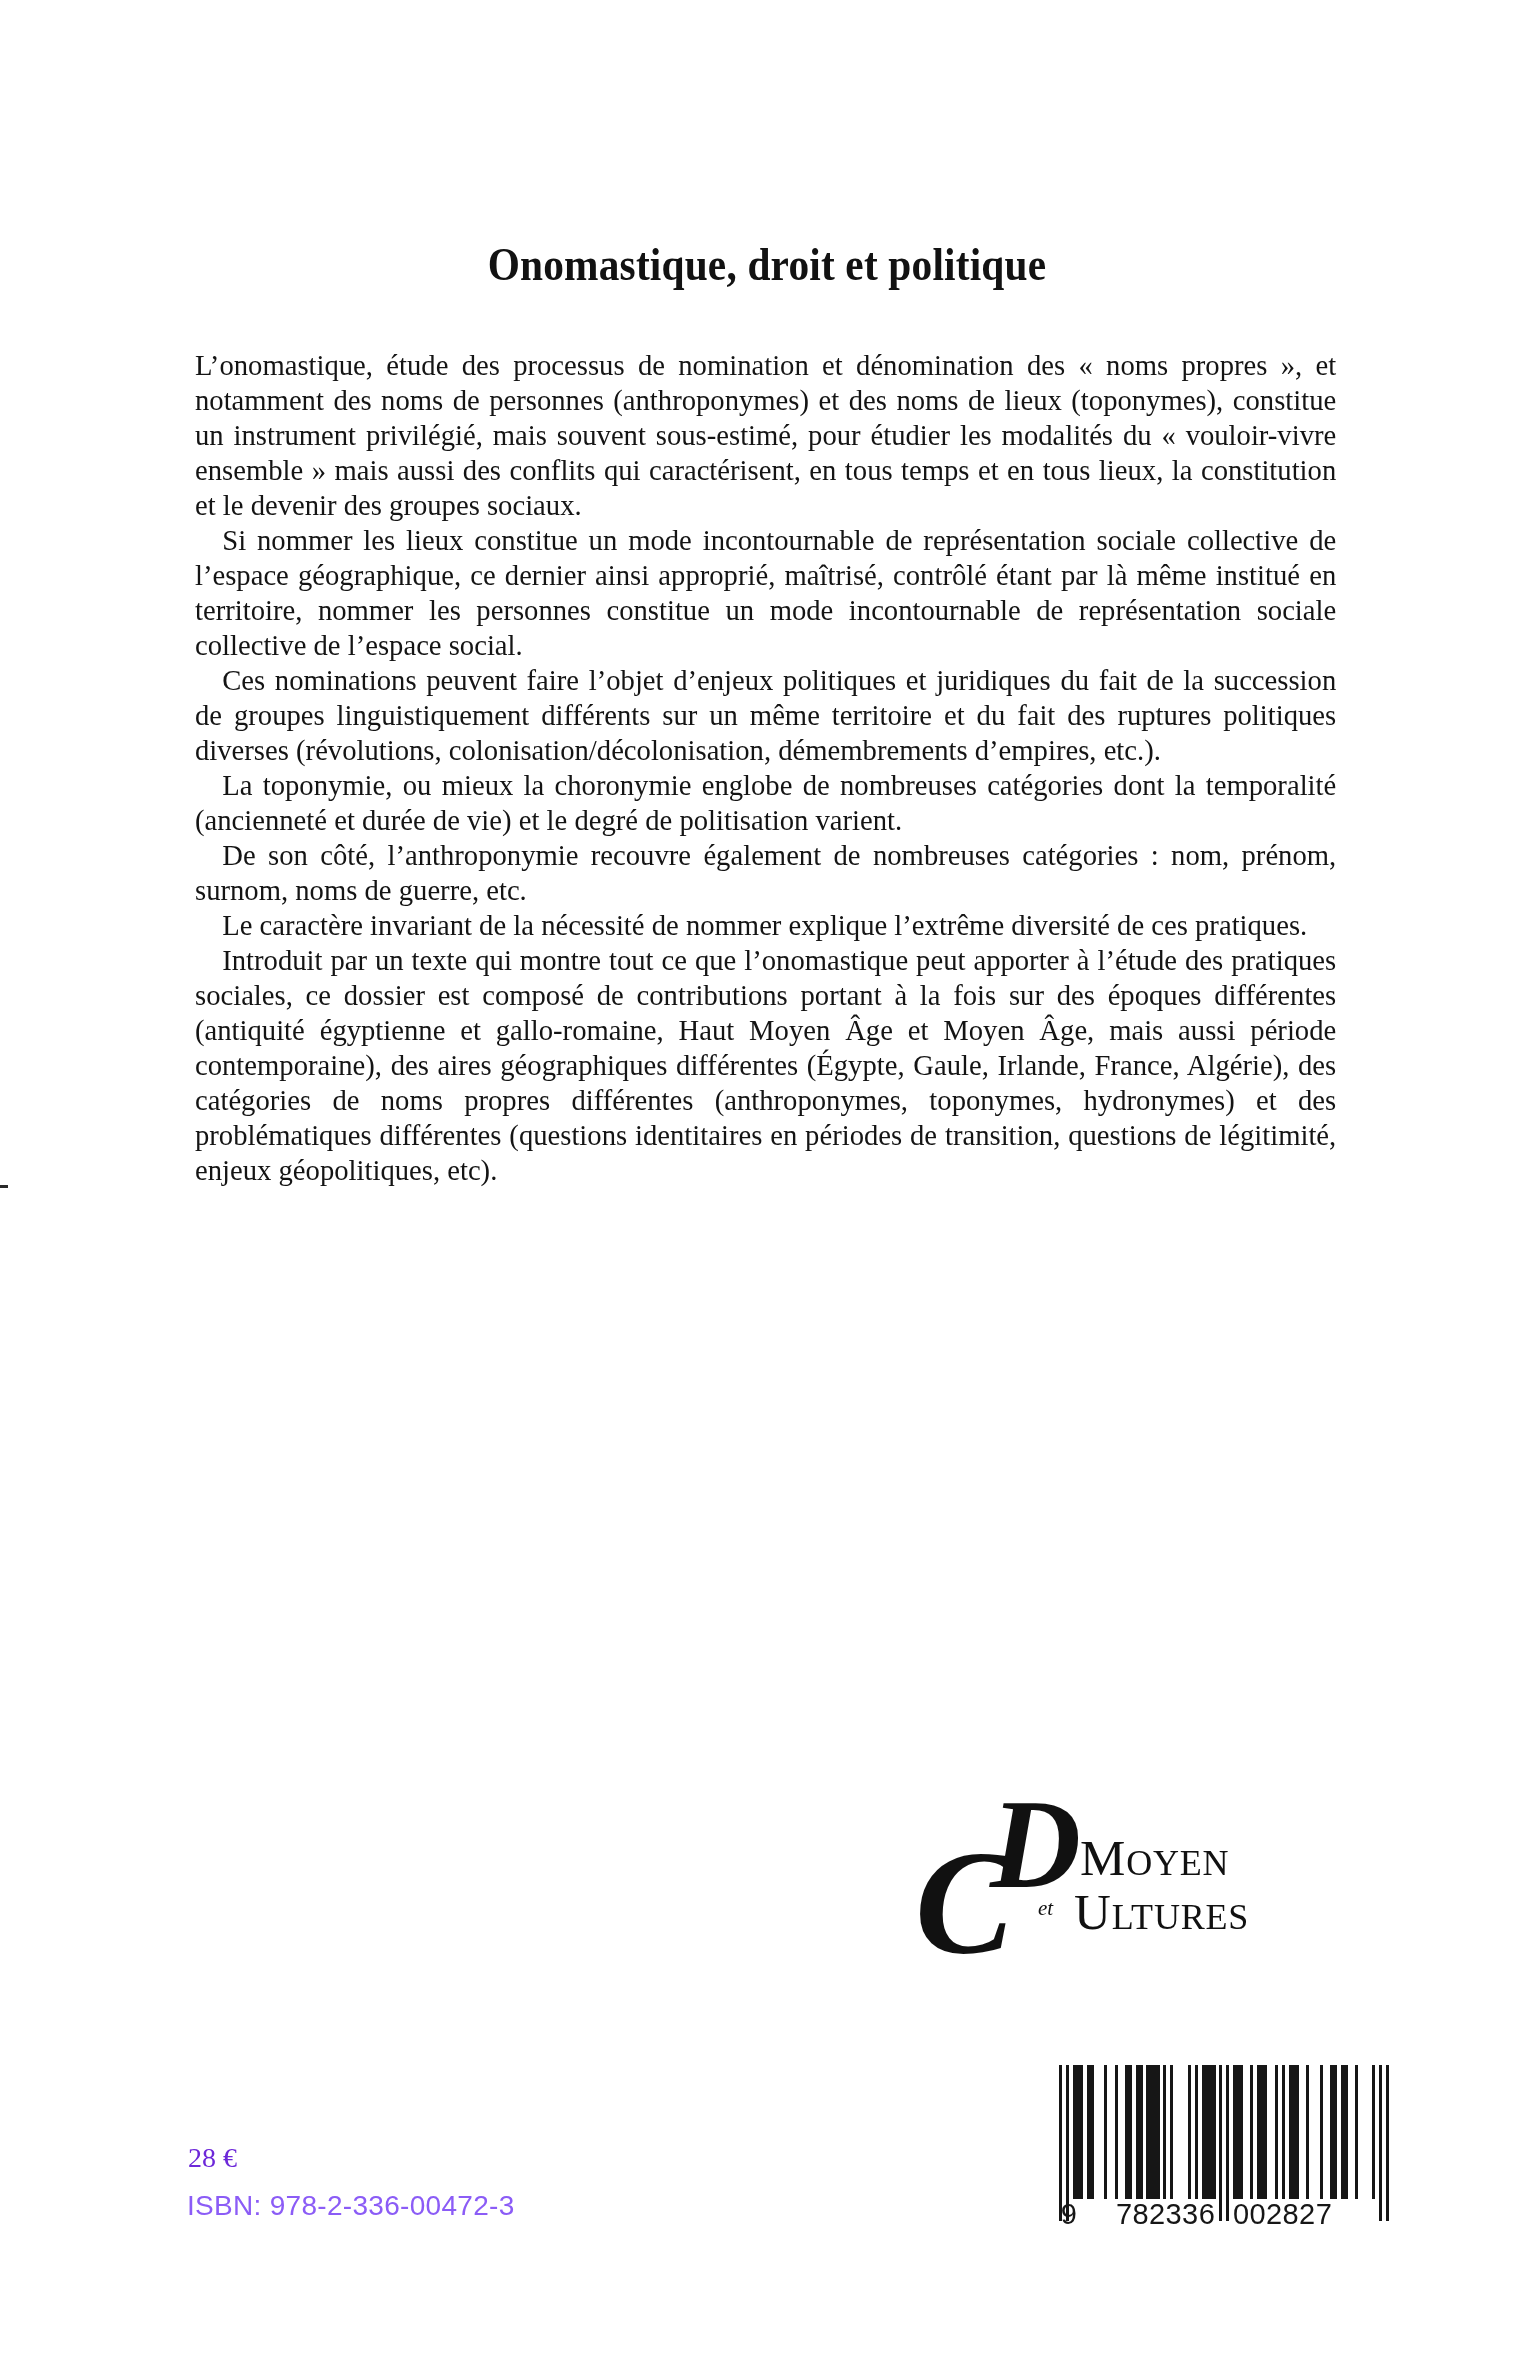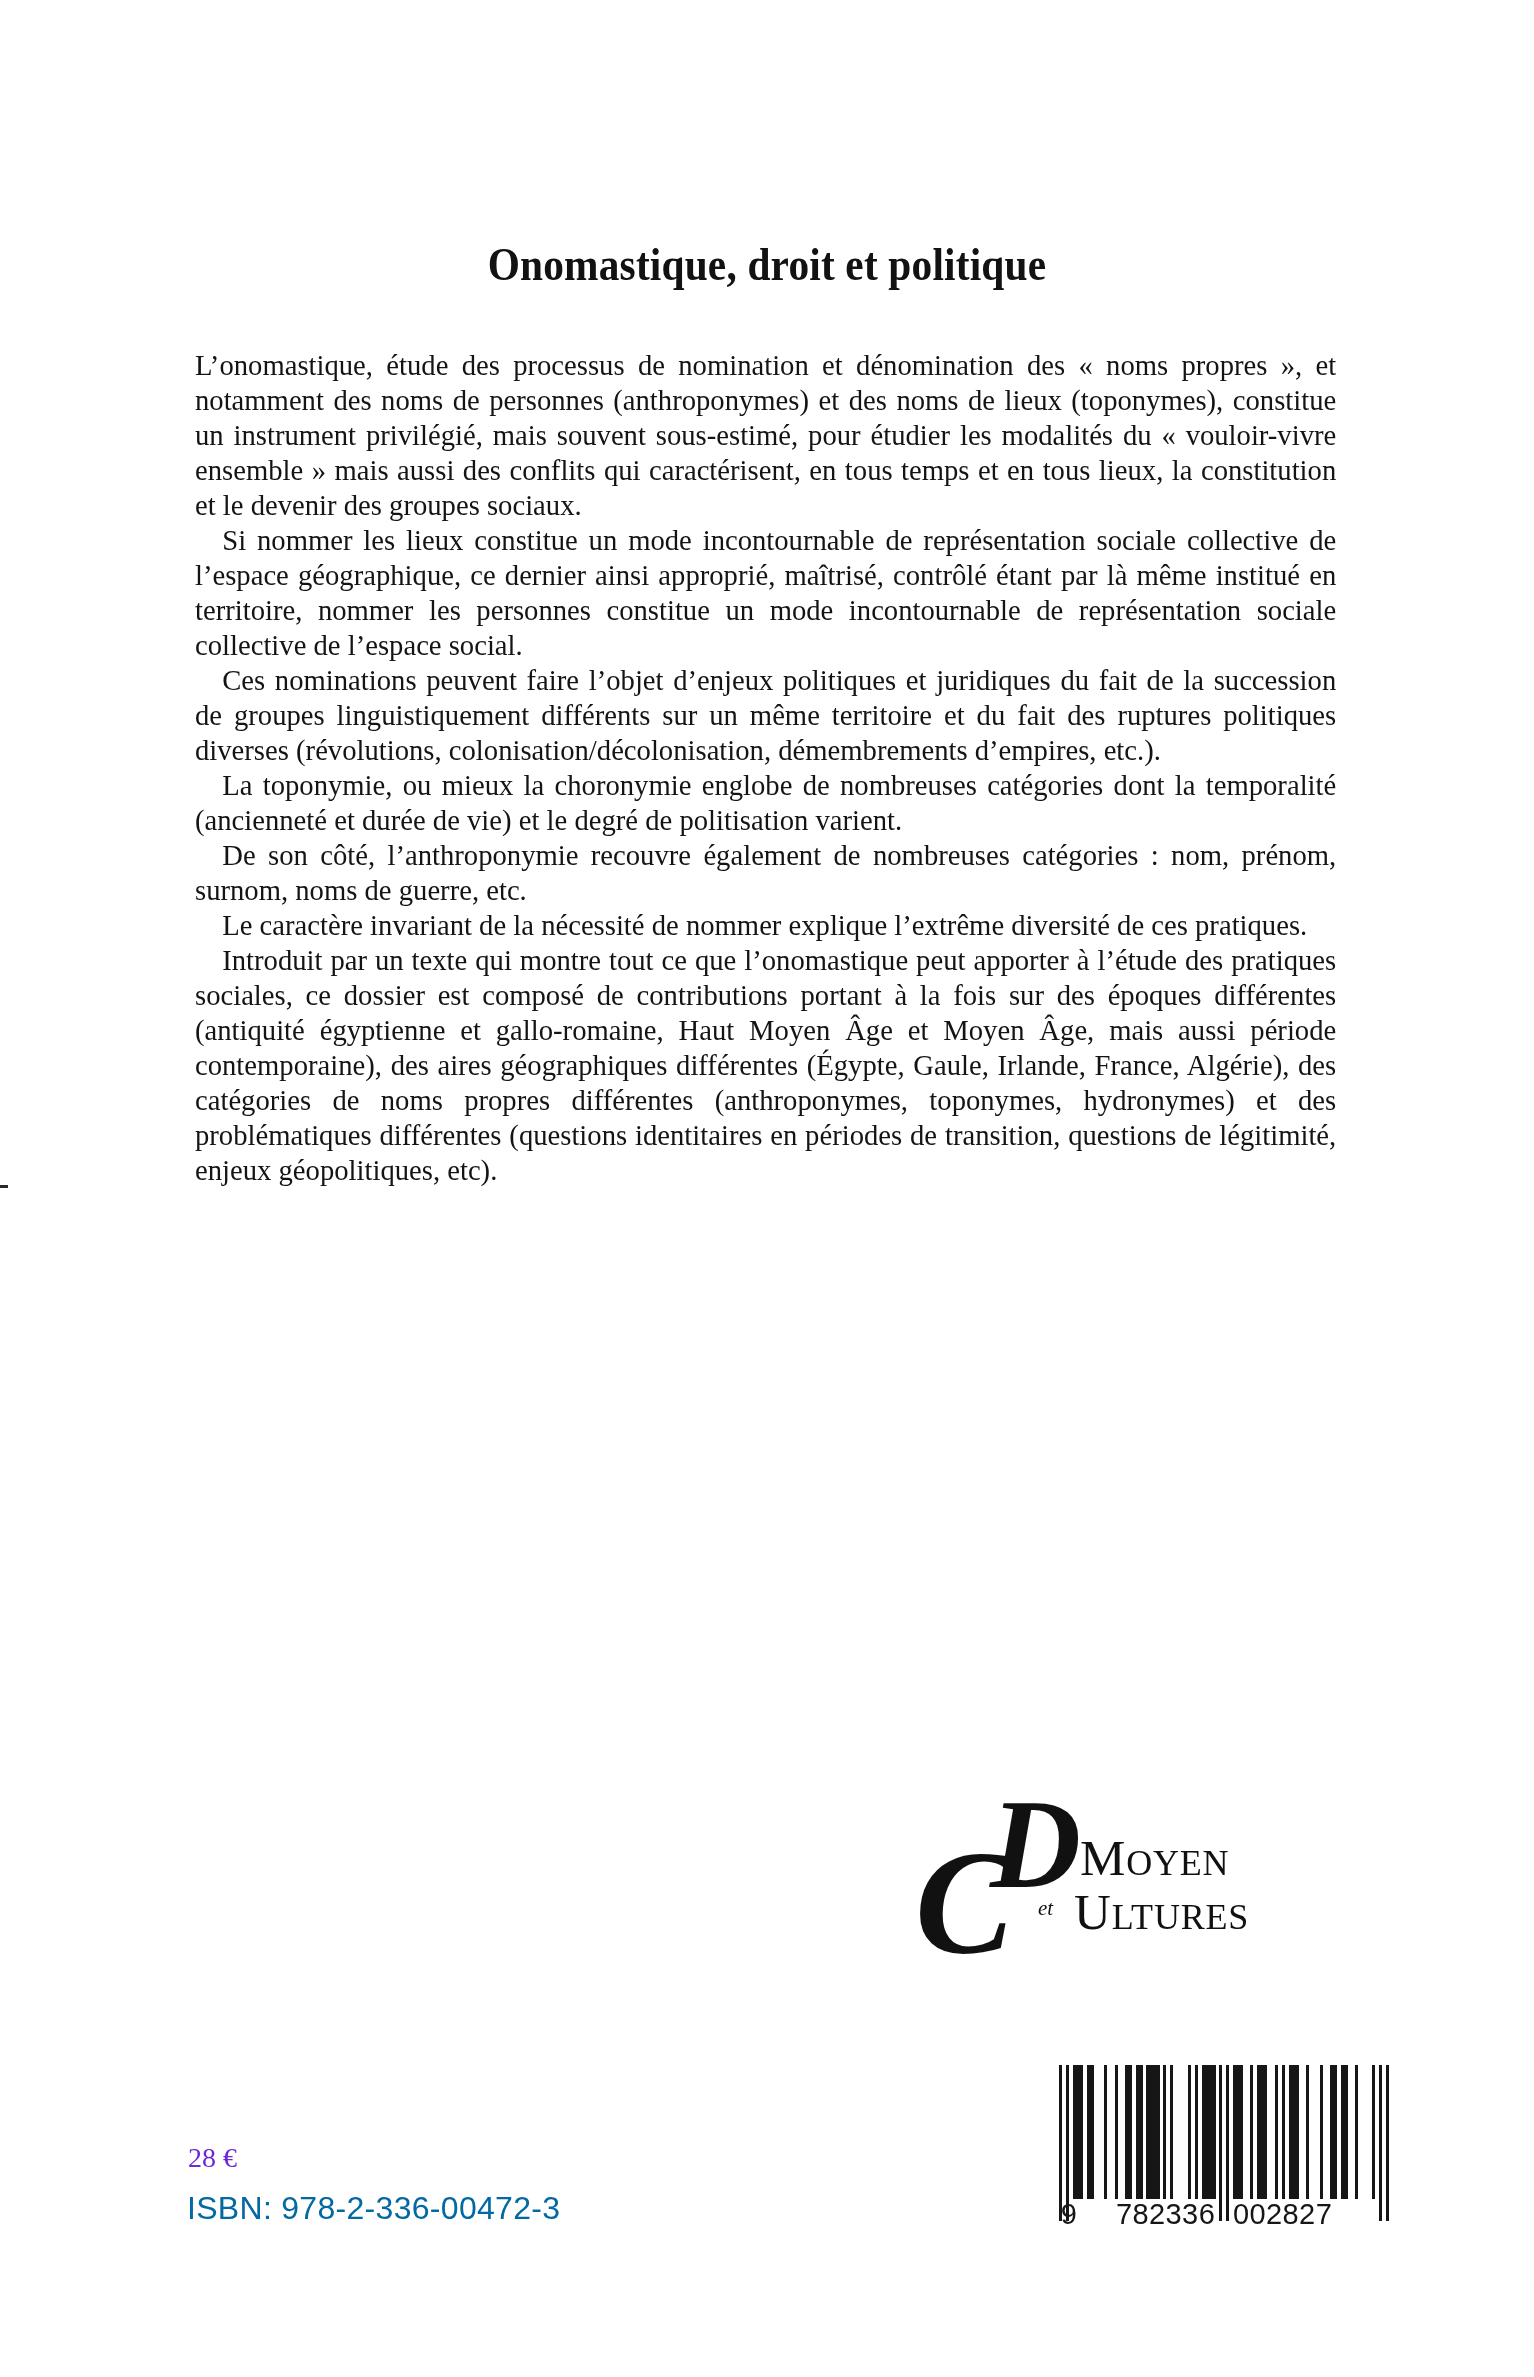--- a/index.html
+++ b/index.html
@@ -137,23 +137,23 @@
     top: 2142px;
     font-family: "Liberation Serif", serif;
     font-size: 28px;
     color: #6d28d9;
   }
   .isbn {
     position: absolute;
     left: 187px;
     top: 2190px;
     font-family: "Liberation Sans", sans-serif;
-    font-size: 32px;
+    font-size: 28px;
     letter-spacing: 0.3px;
-    color: #0369a1;
+    color: #8b5cf6;
   }
 
   
   .barcode {
     position: absolute;
     left: 1059px;
     top: 2065px;
     width: 331px;
     height: 164px;
   }

